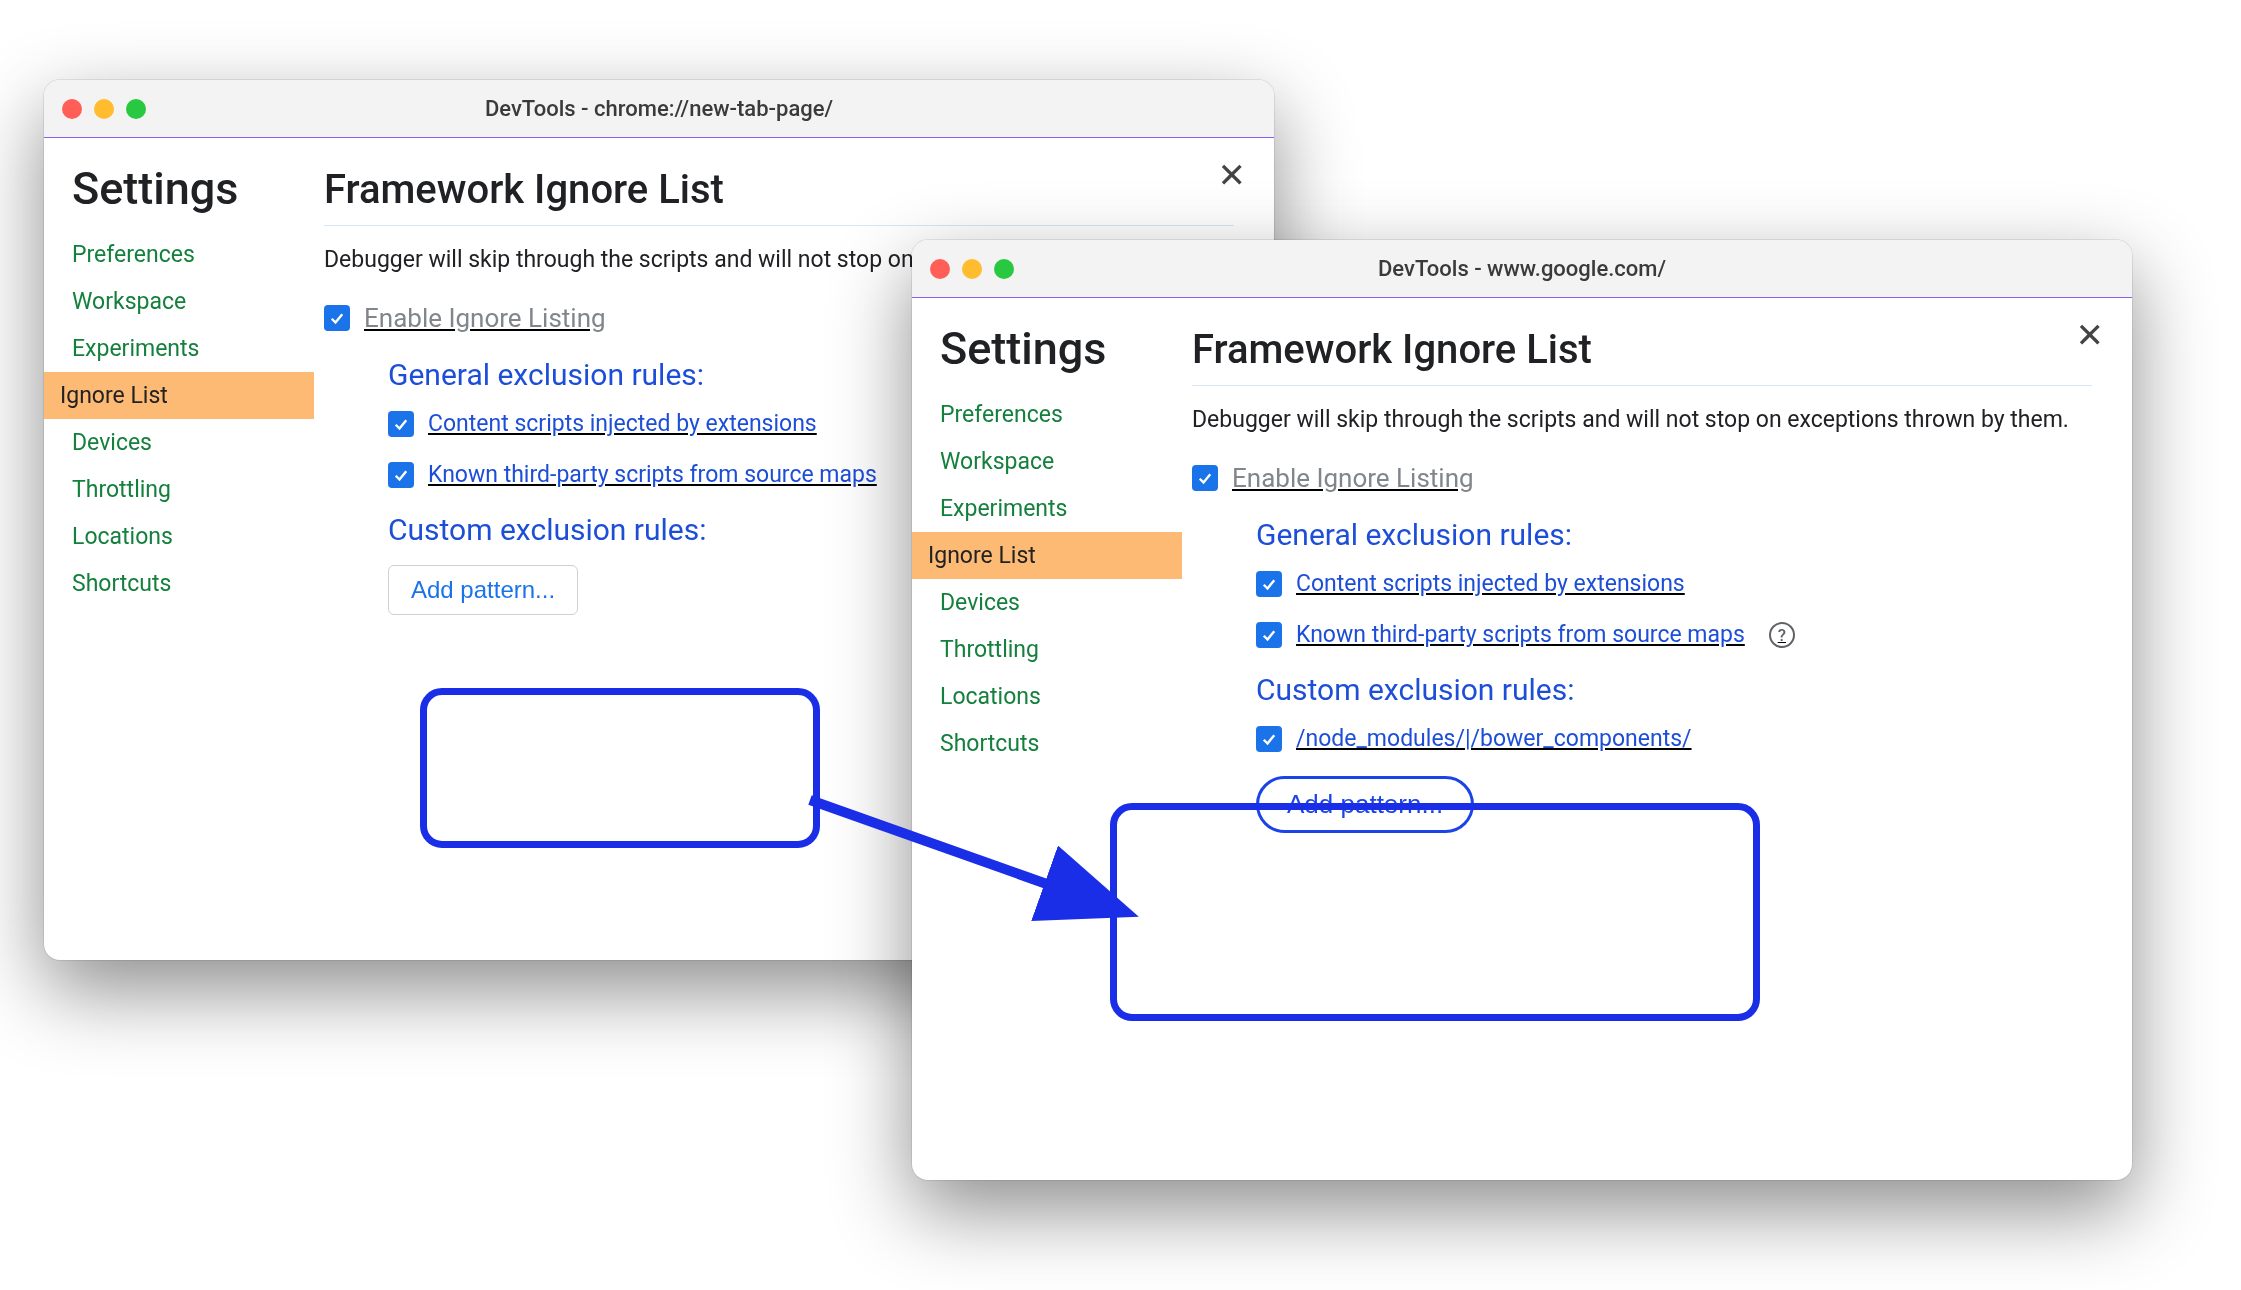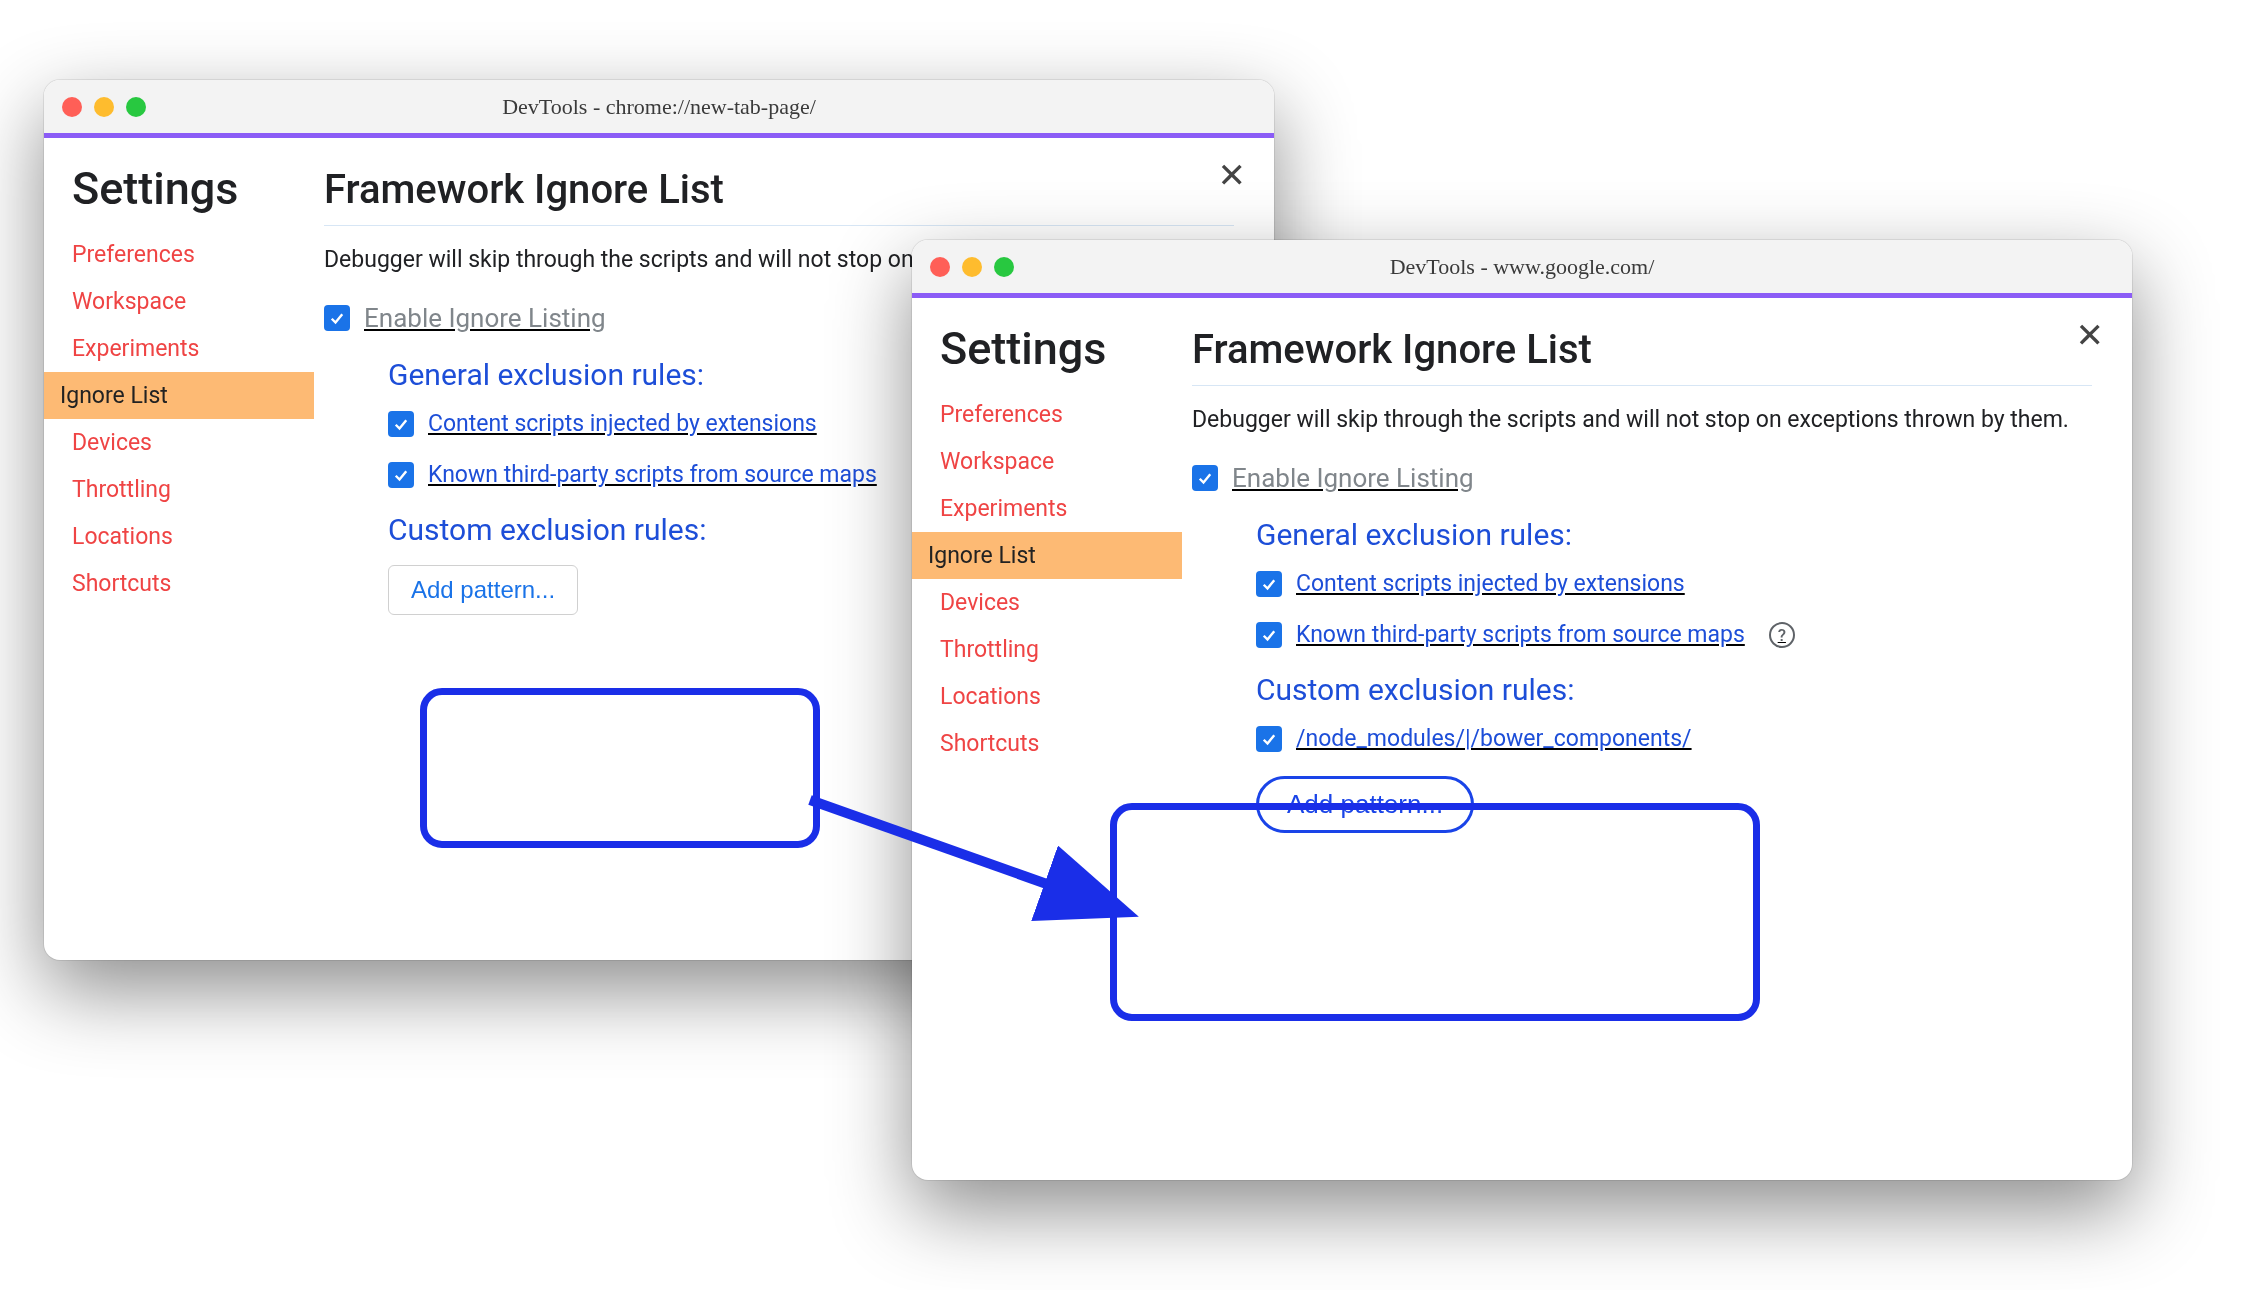--- a/index.html
+++ b/index.html
@@ -20,27 +20,26 @@
     overflow: hidden;
     display: flex;
     flex-direction: column;
   }
   .window-back { left: 44px; top: 80px; width: 1230px; height: 880px; z-index: 1; }
   .window-front { left: 912px; top: 240px; width: 1220px; height: 940px; z-index: 3; }
 
   .titlebar {
     height: 58px;
     background: #f3f3f3;
-    border-bottom: 5px solid #8b5cf6;
+    border-bottom: 1px solid #8b5cf6;
     display: flex;
     align-items: center;
     padding: 0 18px;
     position: relative;
     flex-shrink: 0;
-    font-family: Liberation Serif, serif;
   }
   .traffic-lights { display: flex; gap: 12px; }
   .tl-dot { width: 20px; height: 20px; border-radius: 50%; }
   .tl-red { background: #ff5f57; }
   .tl-yellow { background: #febc2e; }
   .tl-green { background: #28c840; }
   .title-text {
     position: absolute;
     left: 50%;
     transform: translateX(-50%);
@@ -59,21 +58,21 @@
   .sidebar { width: 270px; padding: 24px 0 0 0; flex-shrink: 0; }
   .sidebar-head {
     font-size: 45px;
     font-weight: 500;
     color: #202124;
     padding: 0 28px 16px 28px;
   }
   .sidebar-list { list-style: none; }
   .sidebar-item {
     font-size: 23px;
-    color: #ef4444;
+    color: #15803d;
     padding: 10px 28px;
     cursor: pointer;
   }
   .sidebar-item.selected { background: #fdba74; color: #222; padding-left: 16px; }
 
   .main {
     flex: 1;
     padding: 28px 40px 20px 10px;
     position: relative;
     overflow: hidden;

